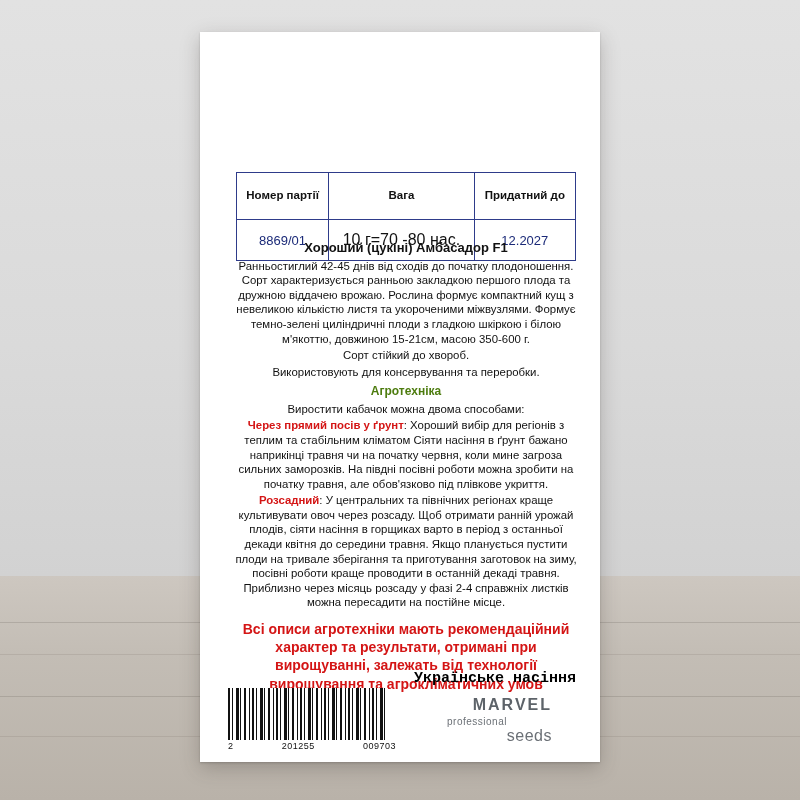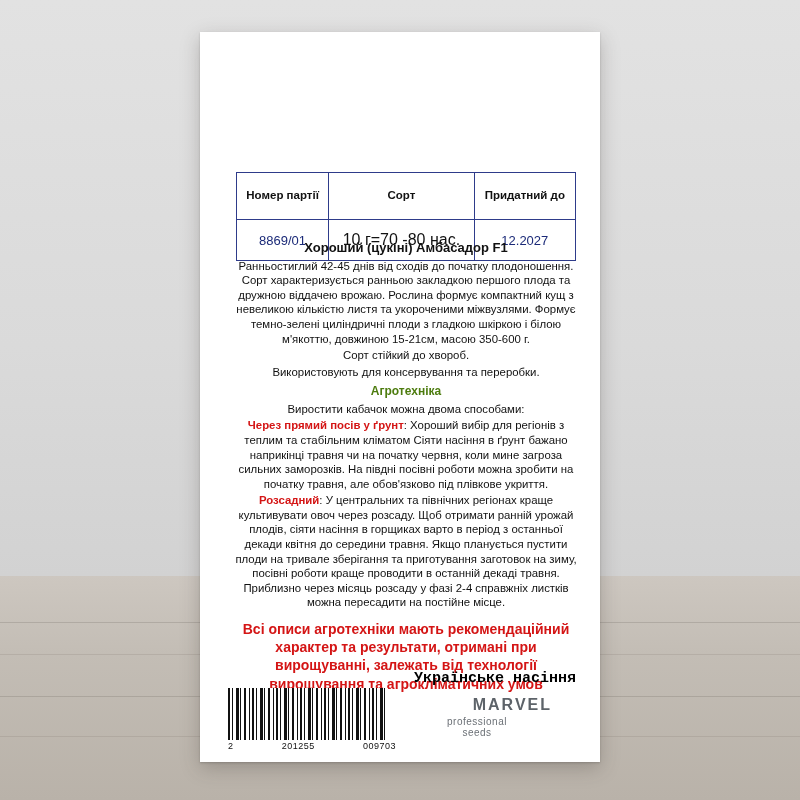--- a/index.html
+++ b/index.html
@@ -163,22 +163,23 @@
     font-weight: bold;
     color: #5d6369;
     text-align: right;
   }
   .brand .sub1 {
     font-size: 10px;
     letter-spacing: 0.5px;
     margin-top: 2px;
   }
   .brand .sub2 {
-    font-size: 10px;
+    font-size: 16px;
     letter-spacing: 0.5px;
+    text-align: right;
   }
 
   
   .barcode-wrap {
     position: absolute;
     left: 28px;
     top: 18px;
     width: 168px;
   }
   .barcode {
@@ -216,21 +217,21 @@
     <div class="plank-line" style="top:160px;"></div>
   </div>
 
   <div class="packet">
     <div class="packet-inner">
 
       <table class="info-table">
         <tbody>
             <tr>
           <th>Номер партії</th>
-          <th>Сорт</th>
+          <th>Вага</th>
           <th>Придатний до</th>
         </tr>
         <tr>
           <td>8869/01</td>
           <td class="plain">10 г=70 -80 нас.</td>
           <td>12.2027</td>
         </tr>
       </tbody>
         </table>
 

